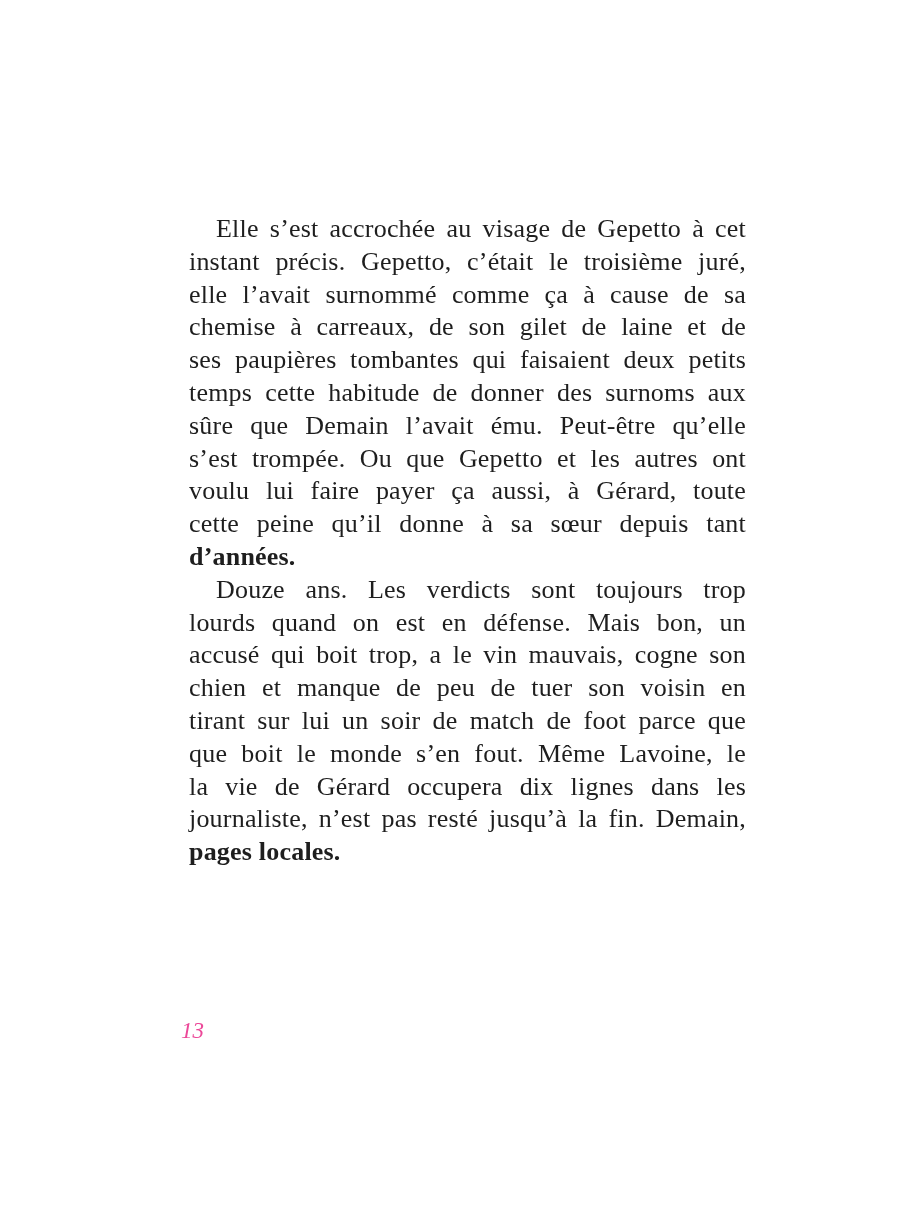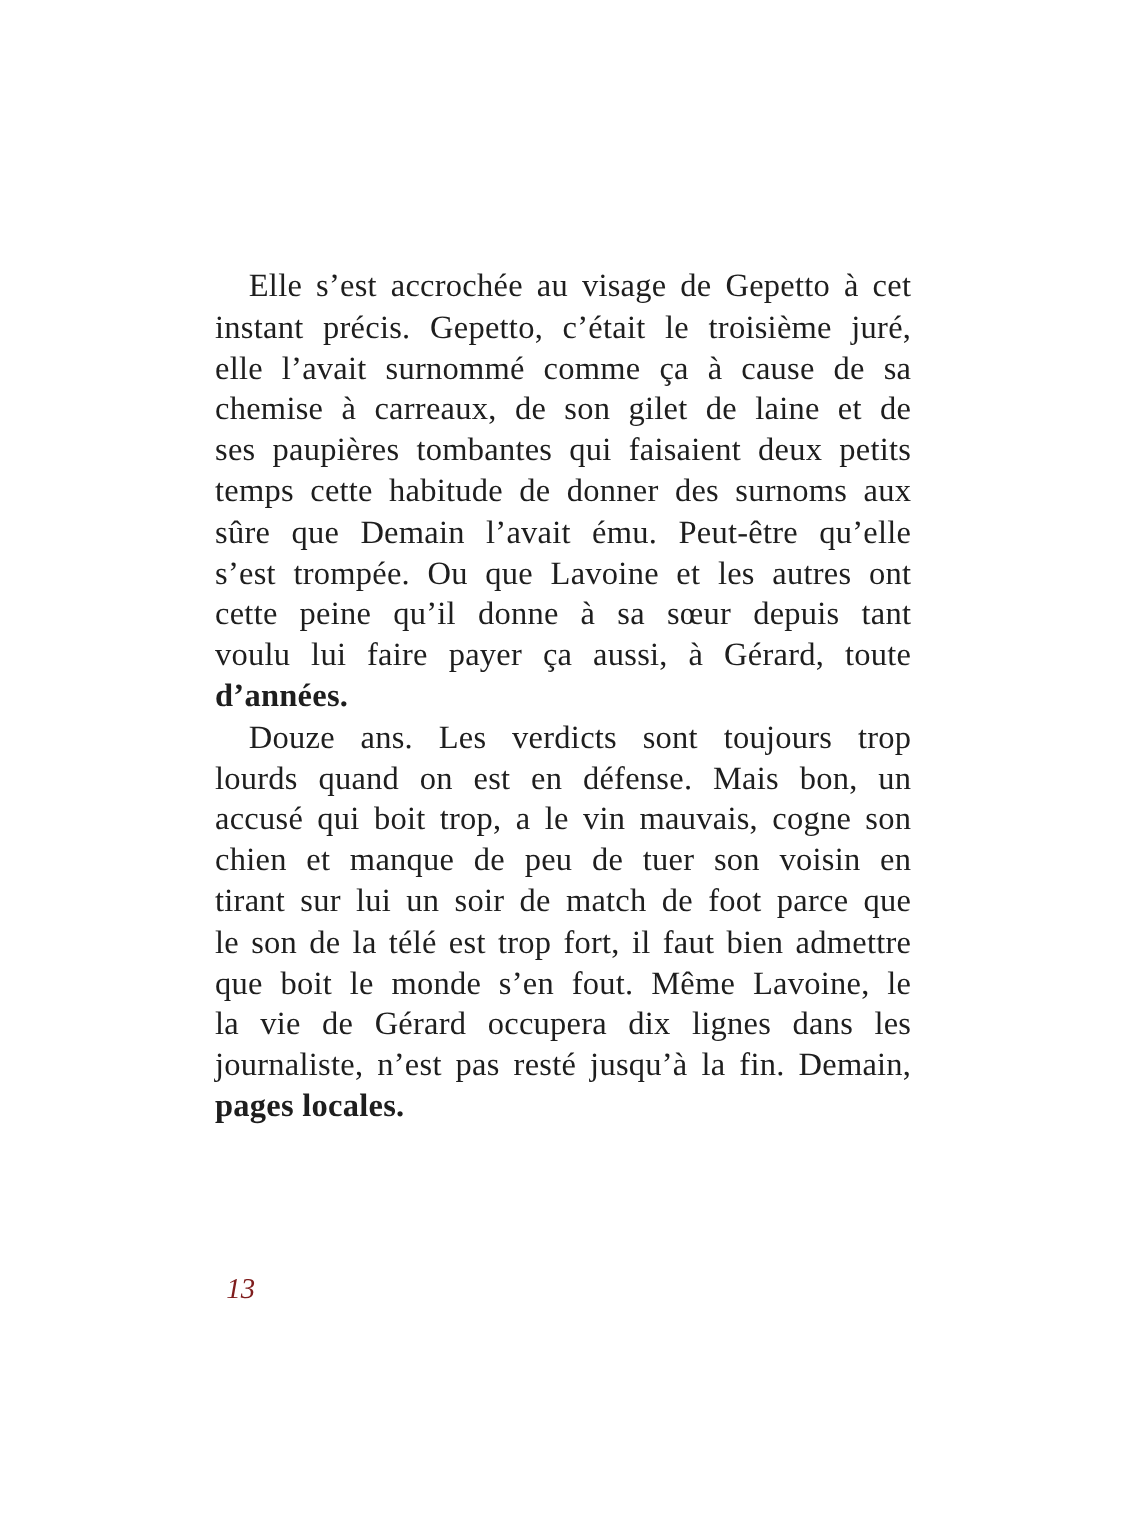--- a/index.html
+++ b/index.html
@@ -11,21 +11,21 @@
     position: relative;
     width: 900px;
     height: 1231px;
     background: #ffffff;
     overflow: hidden;
     font-family: "Liberation Serif", "DejaVu Serif", serif;
     color: #1e1e1e;
   }
   .text-block {
     position: absolute;
-    left: 172px;
+    left: 189px;
     top: 213px;
     width: 557px;
     font-size: 26px;
     line-height: 32.8px;
     letter-spacing: 0.2px;
   }
   .paragraph {
     margin: 0;
   }
   .line {
@@ -39,50 +39,49 @@
   .line.last {
     text-align-last: left;
     font-weight: bold;
   }
   .page-number {
     position: absolute;
     left: 181px;
     top: 1018px;
     font-size: 23px;
     font-style: italic;
-    color: #7f1d1d;
+    color: #ec4899;
   }
 </style>
 </head>
 <body>
 
 <div class="book-page">
   <div class="text-block">
 
     <div class="paragraph">
       <div class="line indent">Elle s’est accrochée au visage de Gepetto à cet</div>
       <div class="line">instant précis. Gepetto, c’était le troisième juré,</div>
       <div class="line">elle l’avait surnommé comme ça à cause de sa</div>
       <div class="line">chemise à carreaux, de son gilet de laine et de</div>
       <div class="line">ses paupières tombantes qui faisaient deux petits</div>
       <div class="line">temps cette habitude de donner des surnoms aux</div>
       <div class="line">sûre que Demain l’avait ému. Peut-être qu’elle</div>
-      <div class="line">s’est trompée. Ou que Lavoine et les autres ont</div>
+      <div class="line">s’est trompée. Ou que Gepetto et les autres ont</div>
+      <div class="line">voulu lui faire payer ça aussi, à Gérard, toute</div>
       <div class="line">cette peine qu’il donne à sa sœur depuis tant</div>
-      <div class="line">voulu lui faire payer ça aussi, à Gérard, toute</div>
       <div class="line last">d’années.</div>
     </div>
 
     <div class="paragraph">
       <div class="line indent">Douze ans. Les verdicts sont toujours trop</div>
       <div class="line">lourds quand on est en défense. Mais bon, un</div>
       <div class="line">accusé qui boit trop, a le vin mauvais, cogne son</div>
       <div class="line">chien et manque de peu de tuer son voisin en</div>
       <div class="line">tirant sur lui un soir de match de foot parce que</div>
-      <div class="line">le son de la télé est trop fort, il faut bien admettre</div>
       <div class="line">que boit le monde s’en fout. Même Lavoine, le</div>
       <div class="line">la vie de Gérard occupera dix lignes dans les</div>
       <div class="line">journaliste, n’est pas resté jusqu’à la fin. Demain,</div>
       <div class="line last">pages locales.</div>
     </div>
 
   </div>
 
   <div class="page-number">13</div>
 </div>

